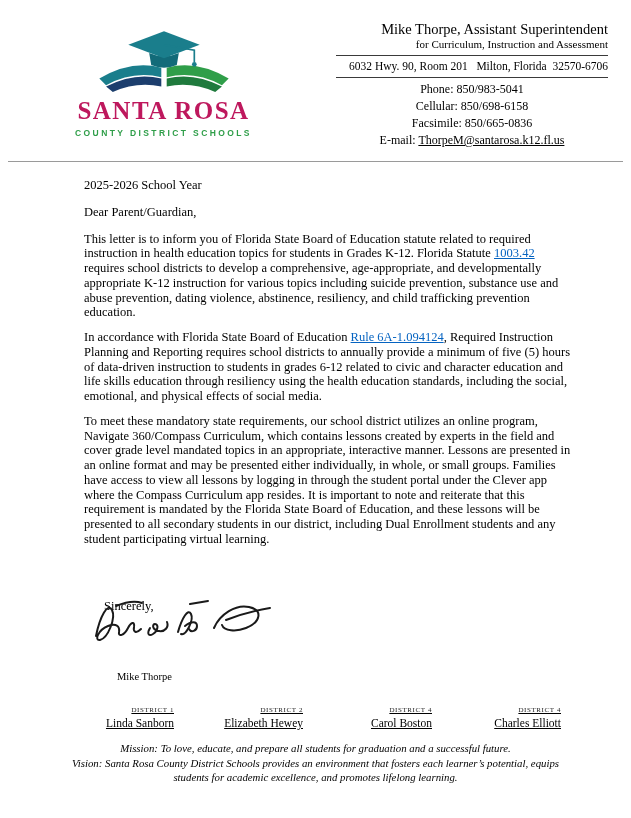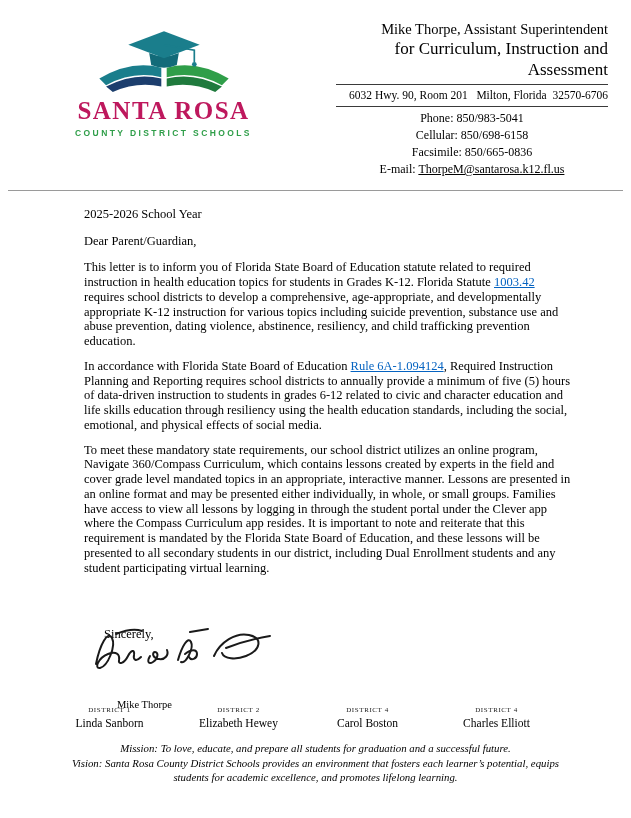--- a/index.html
+++ b/index.html
@@ -37,21 +37,21 @@
   .logo-subtitle {
     font-family: "Liberation Sans", sans-serif;
     font-weight: 600;
     font-size: 8.5px;
     letter-spacing: 2.4px;
     color: #2f9e49;
     margin-top: 4px;
   }
   .contact { width: 272px; text-align: right; }
   .contact-name { font-size: 14.5px; line-height: 1.25; }
-  .contact-dept { font-size: 17px; line-height: 1.25; margin-bottom: 3px; }
+  .contact-dept { font-size: 11px; line-height: 1.25; margin-bottom: 3px; }
   .contact-sep { border-top: 1px solid #3a3a3a; margin: 3px 0; }
   .contact-address { font-size: 11.5px; padding: 1px 0 2px; }
   .contact-line { font-size: 12px; line-height: 1.42; text-align: center; }
   .email-link { color: #000; text-decoration: underline; cursor: pointer; }
 
   .page-rule { border-top: 1.5px solid #9a9a9a; margin: 12px 8px 0 8px; }
 
   
   .body {
     padding: 16px 60px 0 84px;
@@ -74,21 +74,21 @@
     width: 200px; height: 74px;
   }
   .signer { position: absolute; left: 10px; top: 76px; font-size: 10.5px; margin-left: 13px; }
 
   
   .footer { position: absolute; left: 0; top: 706px; width: 631px; }
   .districts {
     display: flex;
     padding: 0 70px 0 45px;
   }
-  .district { flex: 1; text-align: center; }
+  .district { flex: 1; text-align: right; text-decoration: underline; }
   .d-label { font-size: 7px; letter-spacing: 0.6px; color: #222; }
   .d-name  { font-size: 11.5px; margin-top: 3px; }
   .mission {
     font-style: italic; text-align: center;
     font-size: 10.8px; margin-top: 13px;
   }
   .vision {
     font-style: italic; text-align: center;
     font-size: 10.8px; width: 520px; margin: 2px auto 8px;
     line-height: 1.3;

